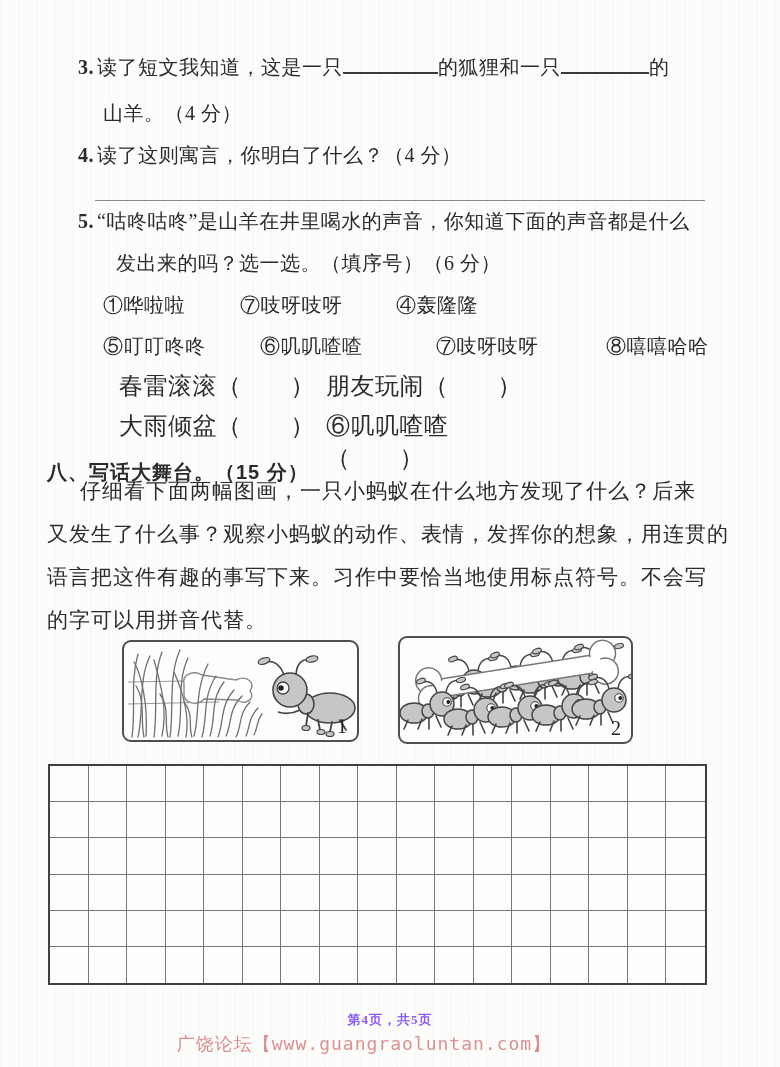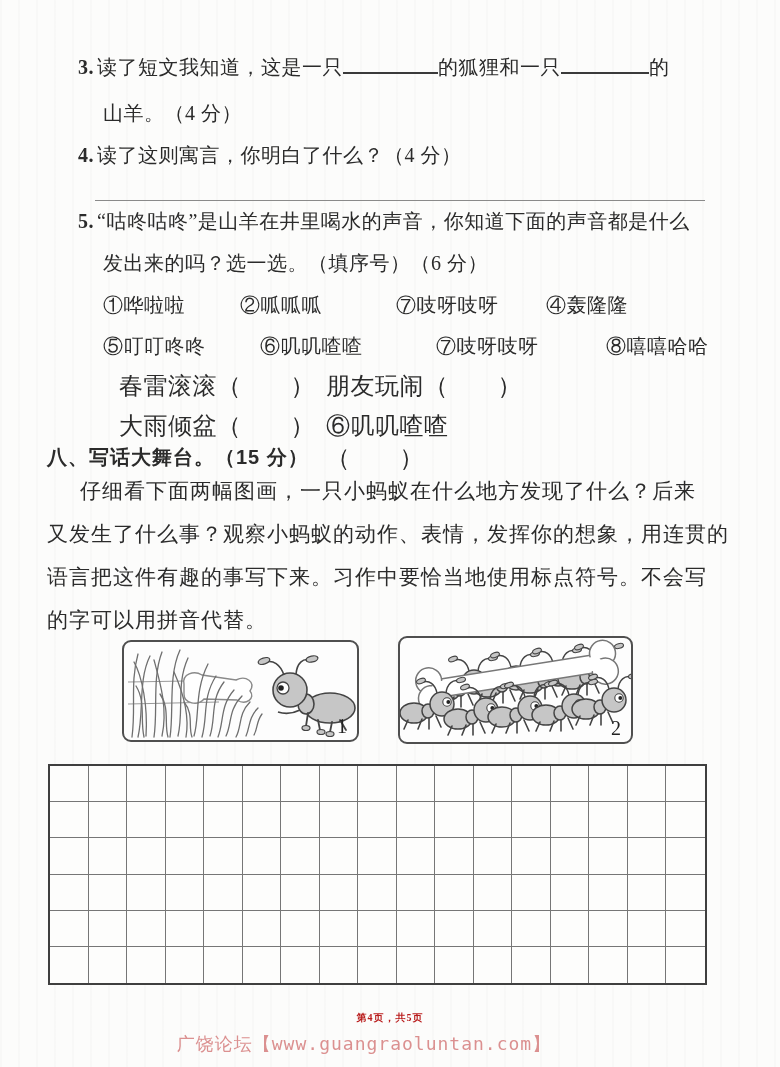--- a/index.html
+++ b/index.html
@@ -15,38 +15,38 @@
   }
   .abs { position: absolute; }
   .q-line { font-size: 20px; letter-spacing: 0.5px; white-space: nowrap; }
   .q-num { font-weight: bold; font-family: "Liberation Serif", serif; margin-right: 3px; }
   .blank { display: inline-block; height: 2px; border-bottom: 2px solid #3a3a3a; vertical-align: baseline; }
   .blank-1 { width: 95px; }
   .blank-2 { width: 88px; }
   .answer-line { border-top: 1.5px solid #8a8a8a; height: 0; }
   .opt-row { display: grid; grid-template-columns: 137px 156px 150px auto; font-size: 20px; letter-spacing: 0.5px; }
   .match-row { display: grid; grid-template-columns: 207px 210px auto; font-size: 24px; letter-spacing: 0.5px; margin-left: 16px; }
-  .section-heading { font-family: "Liberation Sans", sans-serif; font-weight: 700; font-size: 20px; letter-spacing: 1px; white-space: nowrap; }
+  .section-heading { font-family: "Liberation Sans", sans-serif; font-weight: 700; font-size: 20px; letter-spacing: 1px; white-space: nowrap; margin-top: 15px; }
   .essay-text { width: 665px; font-size: 21px; line-height: 43px; letter-spacing: 1px; }
   .essay-text .line { white-space: nowrap; }
   .essay-text .line.first { text-indent: 33px; }
   .figure-box {
     border: 2px solid #4f4f4f; border-radius: 9px; background: #fdfdfd; overflow: hidden;
   }
   .figure-label {
     position: absolute; right: 10px; bottom: 2px;
     font-size: 20px; font-family: "Liberation Serif", serif; color: #222;
   }
   .writing-grid {
     display: grid;
     border: 2px solid #3f3f3f;
     background: #fdfdfc;
   }
   .grid-cell { border-right: 1px solid #767676; border-bottom: 1px solid #767676; }
-  .footer-page { width: 780px; text-align: center; font-size: 10px; font-weight: bold; letter-spacing: 1px; color: #b91c1c; }
+  .footer-page { width: 780px; text-align: center; font-size: 13px; font-weight: bold; letter-spacing: 1px; color: #8b5cf6; }
   .watermark { width: 728px; text-align: center; font-size: 18px; letter-spacing: 1px;
     font-family: "DejaVu Sans Mono", monospace; }
   svg { display: block; }
 </style>
 </head>
 <body>
 
 <div class="abs q-line" style="left:78px; top:54px;">
   <span class="q-num">3.</span><span>读了短文我知道，这是一只</span><span class="blank blank-1"></span><span>的狐狸和一只</span><span class="blank blank-2"></span><span>的</span>
 </div>
@@ -55,25 +55,24 @@
 
 <div class="abs q-line" style="left:78px; top:142px;">
   <span class="q-num">4.</span><span>读了这则寓言，你明白了什么？（4 分）</span>
 </div>
 
 <div class="abs answer-line" style="left:95px; top:200px; width:610px;"></div>
 
 <div class="abs q-line" style="left:78px; top:208px;">
   <span class="q-num">5.</span><span>“咕咚咕咚”是山羊在井里喝水的声音，你知道下面的声音都是什么</span>
 </div>
-<div class="abs q-line" style="left:103px; top:250px;">发出来的吗？选一选。（填序号）（6 分）</div>
+<div class="abs q-line" style="left:116px; top:250px;">发出来的吗？选一选。（填序号）（6 分）</div>
 
 <div class="abs opt-row" style="left:103px; top:292px; width:620px;">
   <span>①哗啦啦</span>
-  <span>②呱呱呱</span>
   <span>⑦吱呀吱呀</span>
   <span>④轰隆隆</span>
 </div>
 <div class="abs opt-row" style="left:103px; top:333px; width:620px;gap:20px;">
   <span>⑤叮叮咚咚</span>
   <span>⑥叽叽喳喳</span>
   <span>⑦吱呀吱呀</span>
   <span>⑧嘻嘻哈哈</span>
 </div>
 

